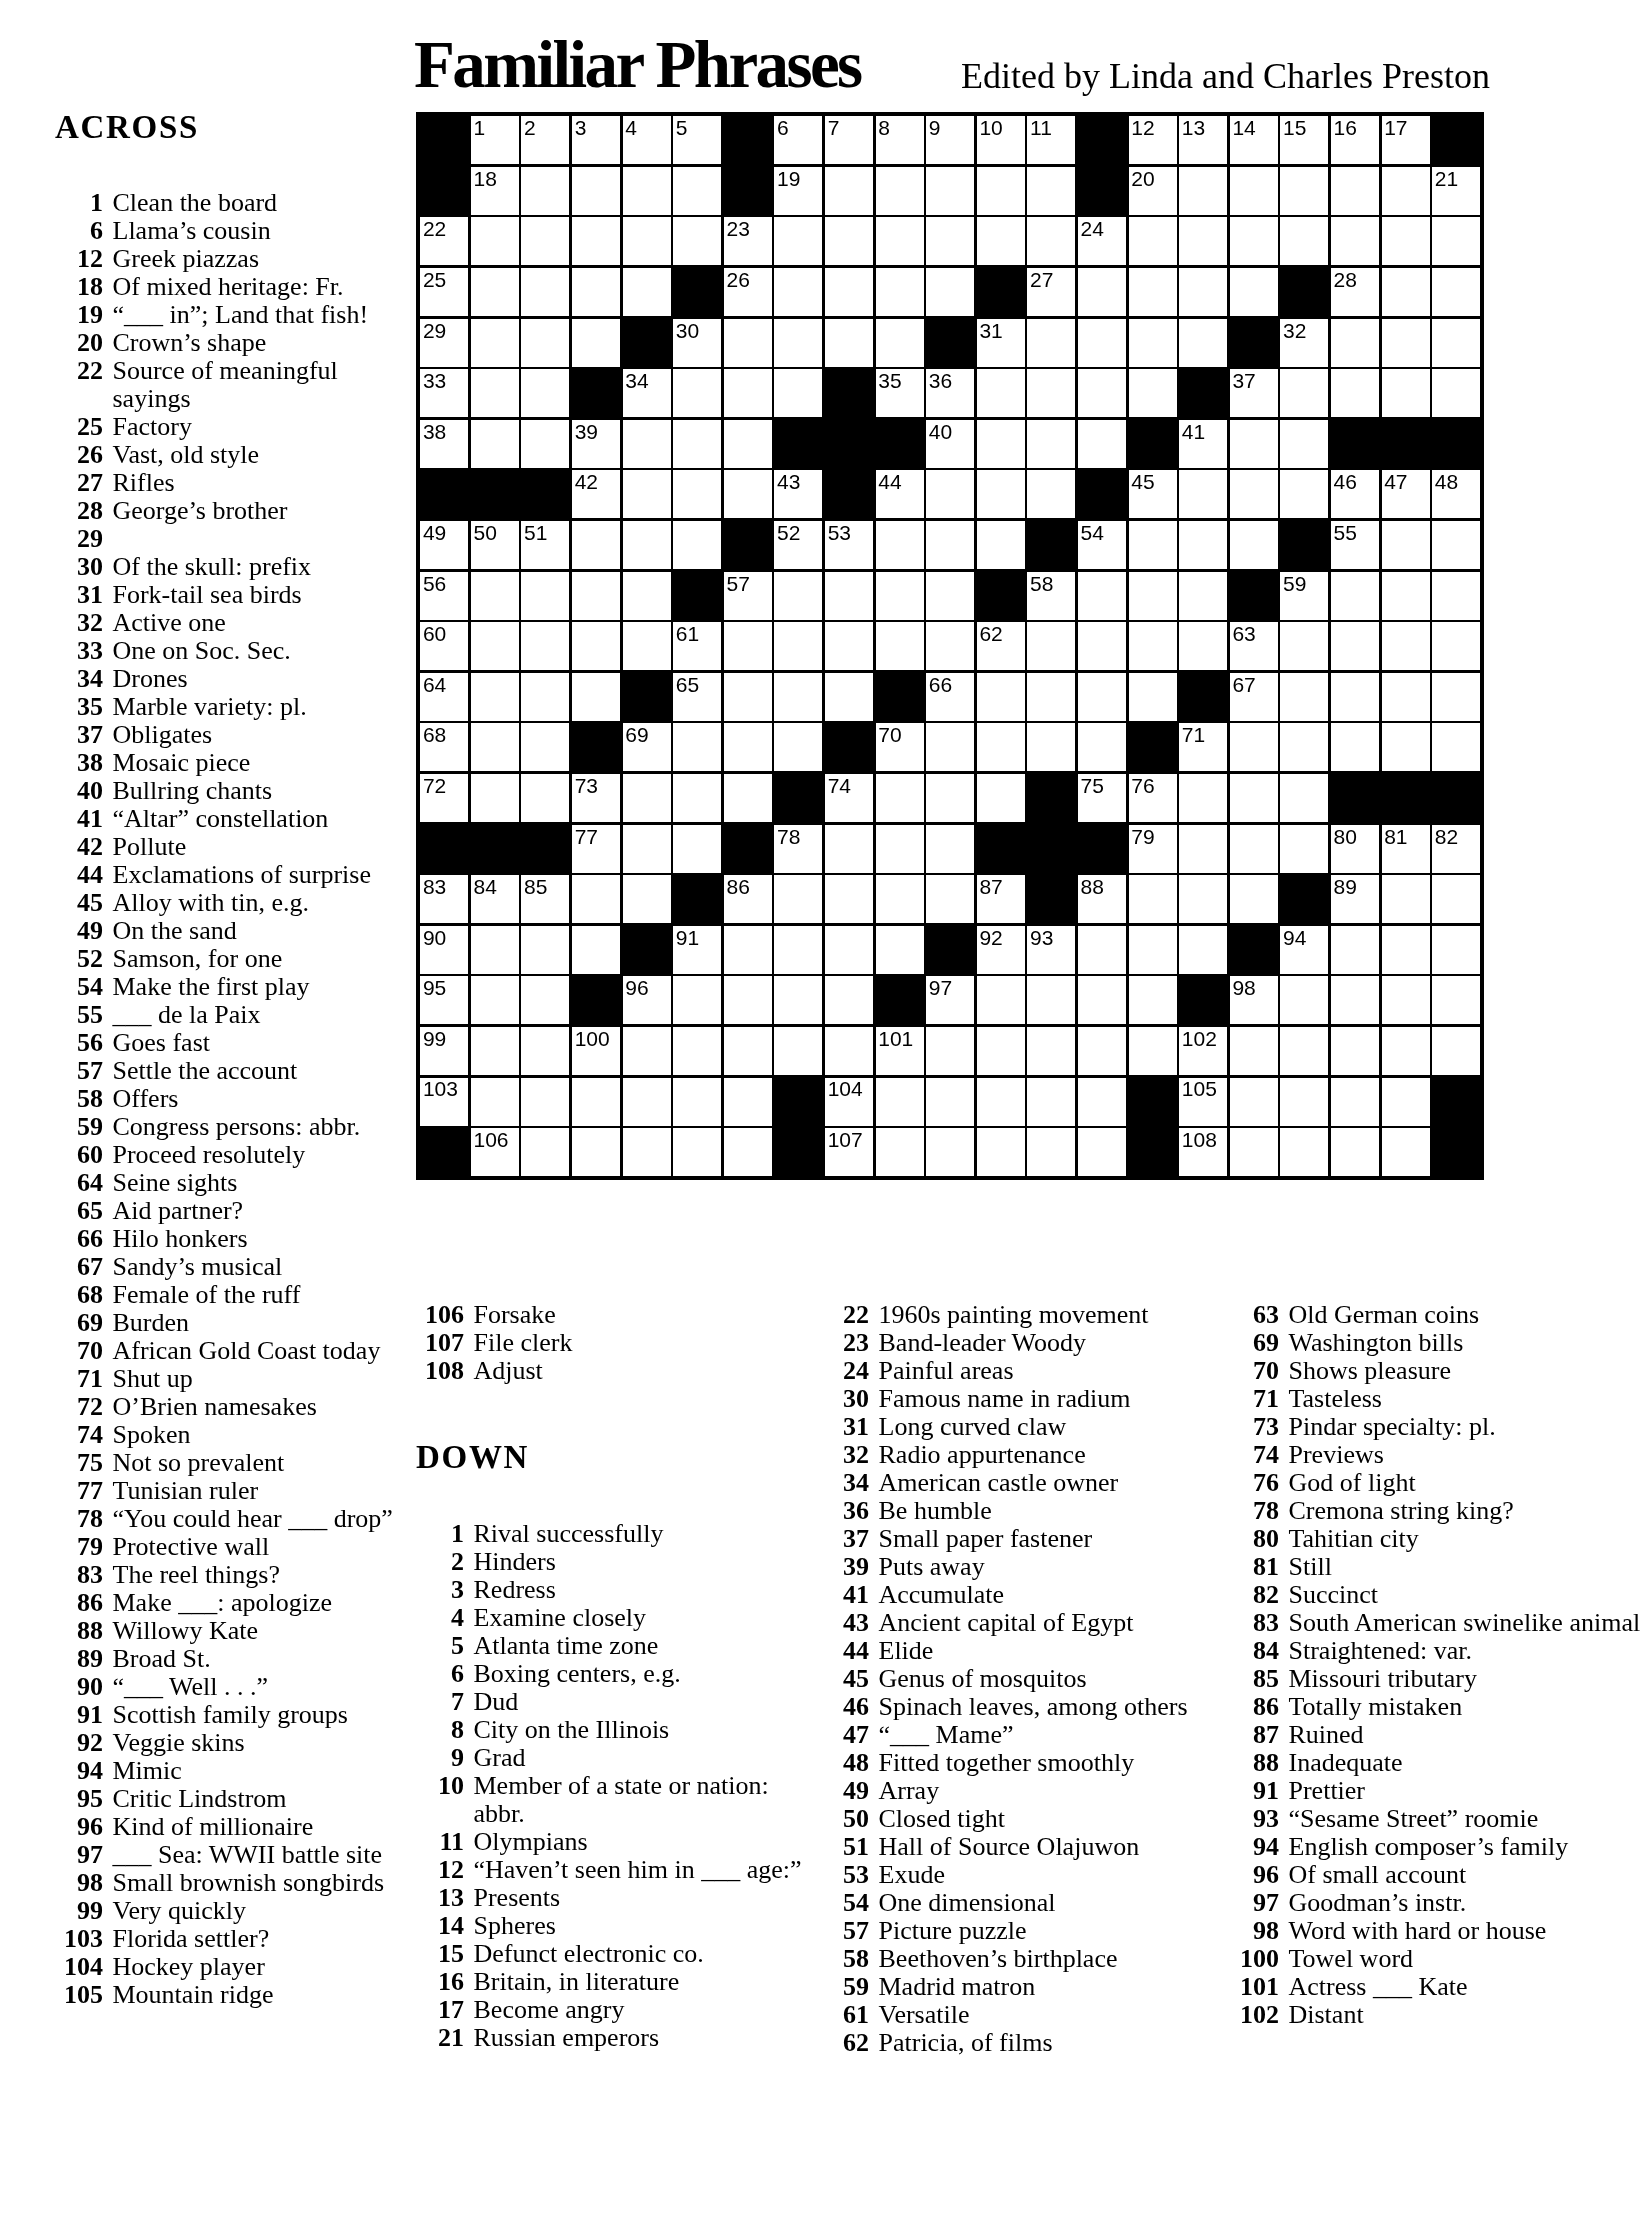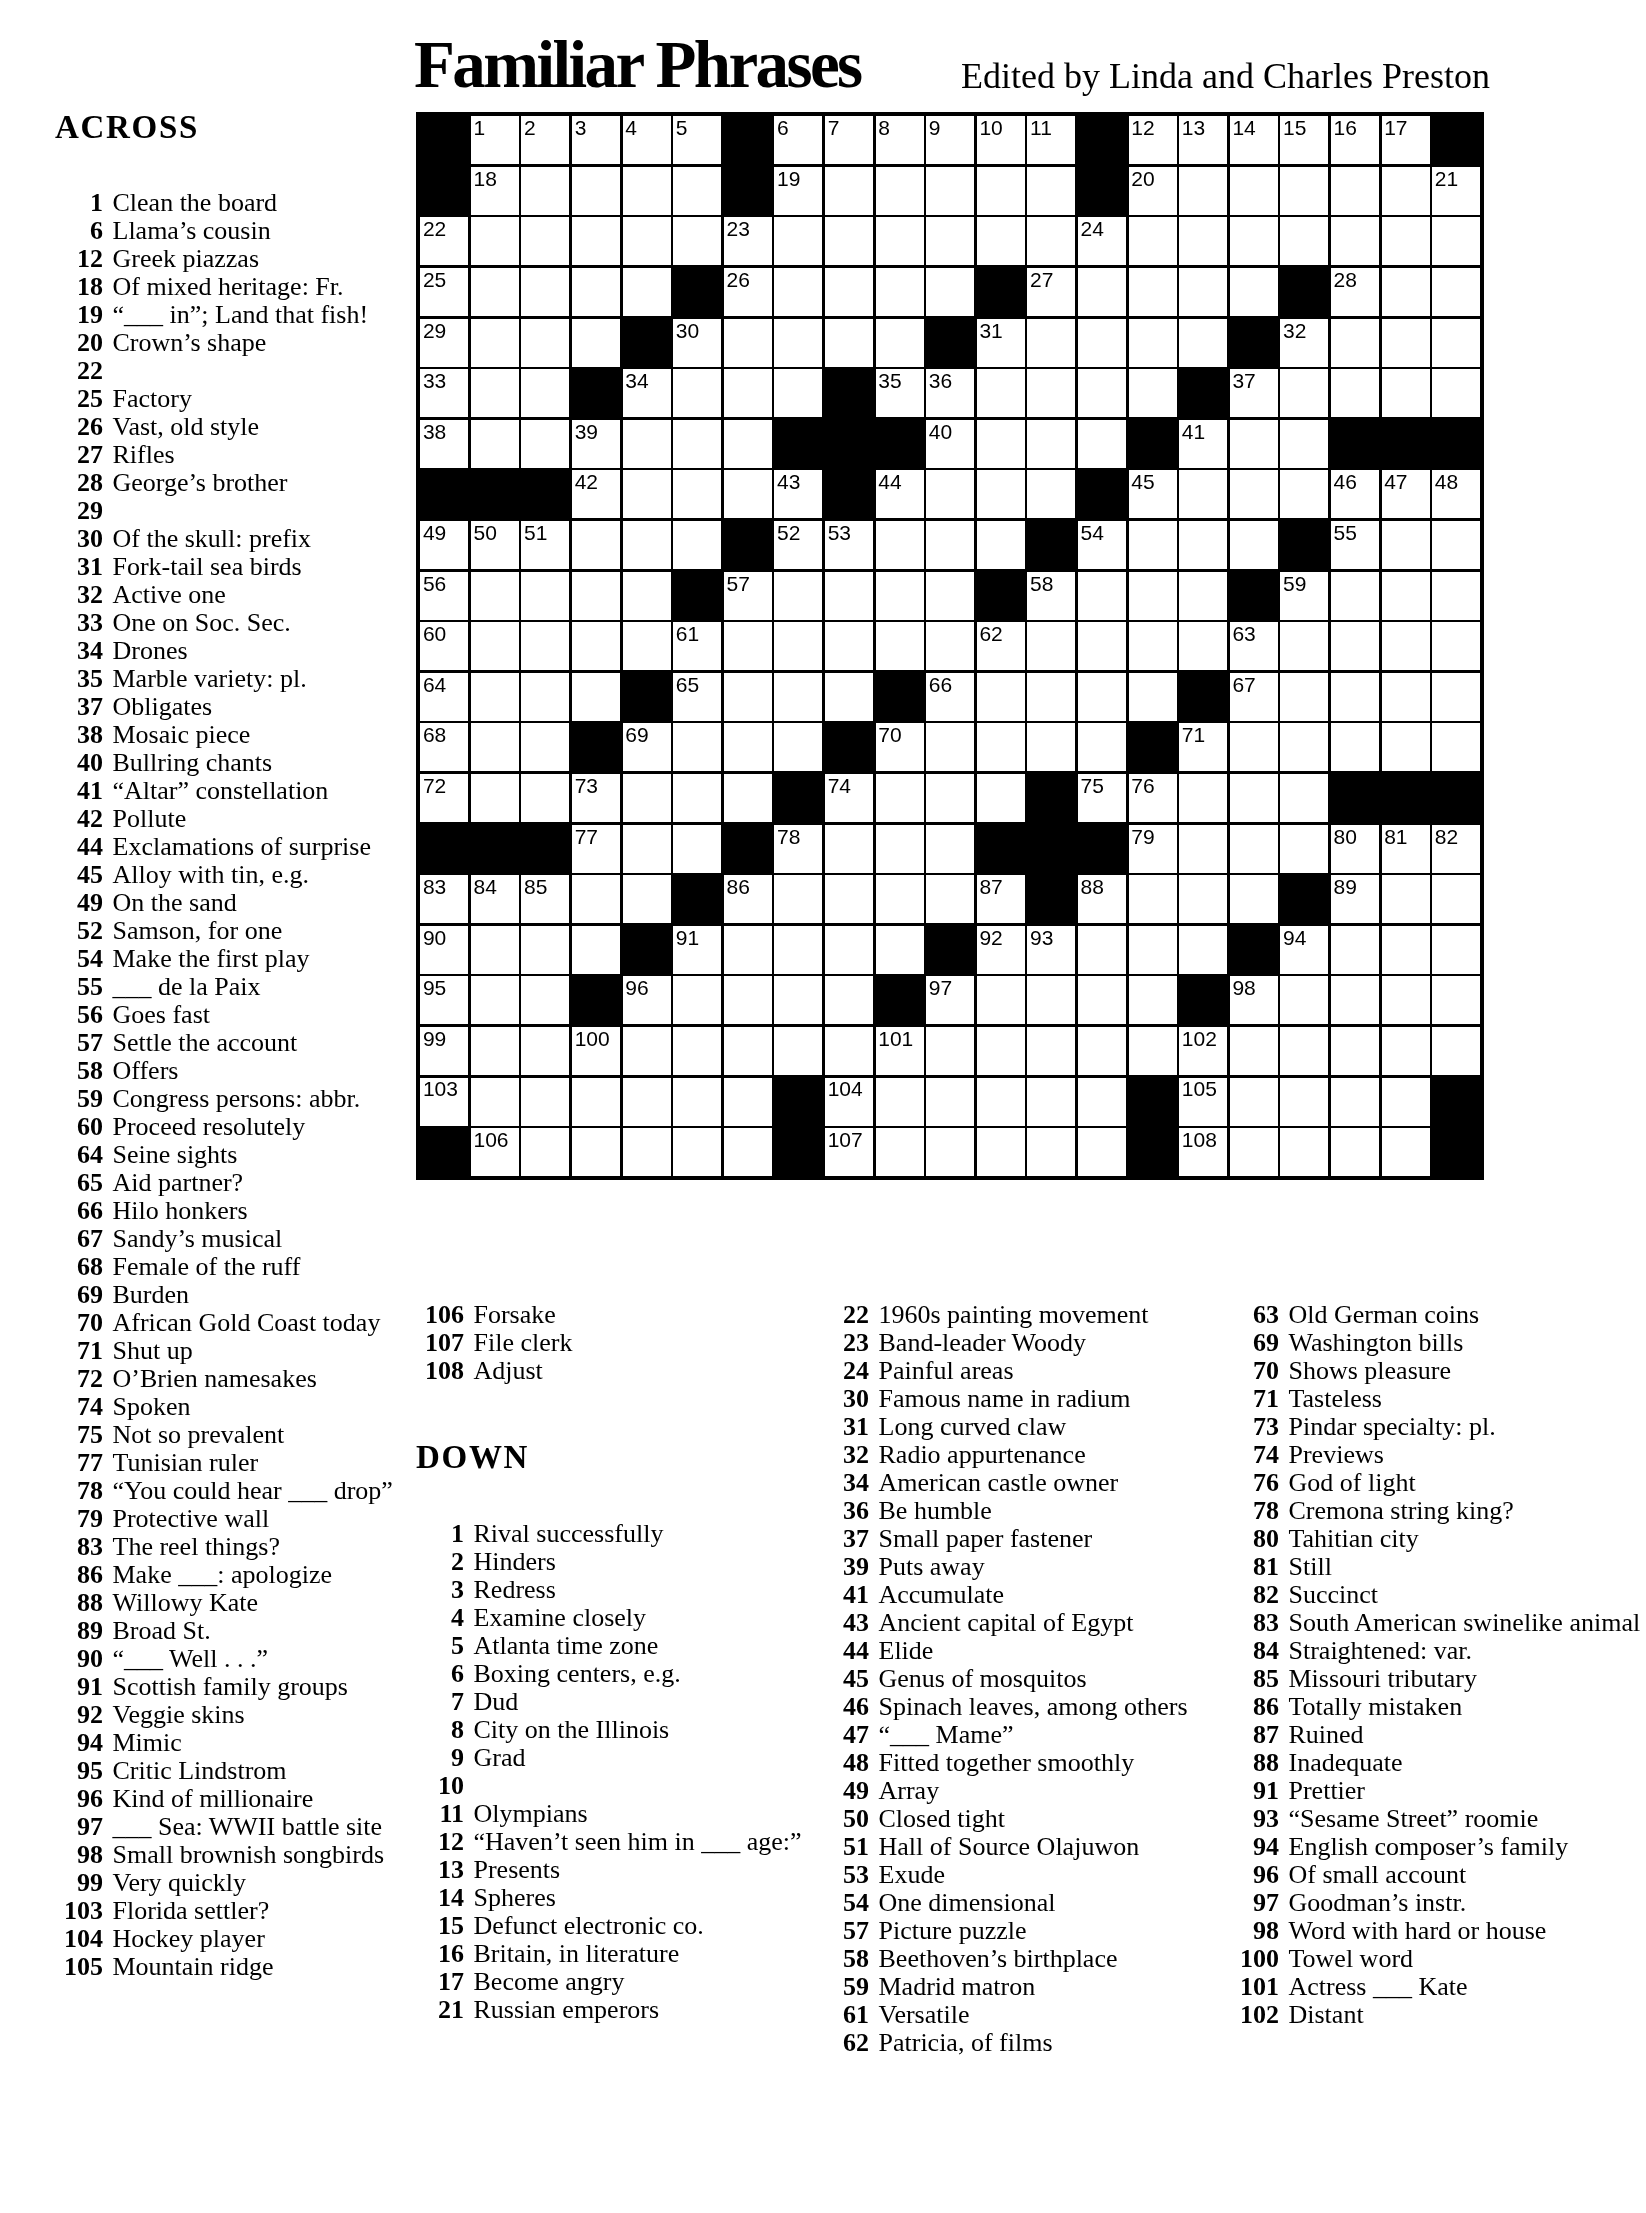--- a/index.html
+++ b/index.html
@@ -71,20 +71,21 @@
       <div class="clue">
         <span class="num">19</span>
         <span class="txt">“___ in”; Land that fish!</span>
       </div>
       <div class="clue">
         <span class="num">20</span>
         <span class="txt">Crown’s shape</span>
       </div>
       <div class="clue">
         <span class="num">22</span>
+        <span class="txt">Source of meaningful sayings</span>
       </div>
       <div class="clue">
         <span class="num">25</span>
         <span class="txt">Factory</span>
       </div>
       <div class="clue">
         <span class="num">26</span>
         <span class="txt">Vast, old style</span>
       </div>
       <div class="clue">
@@ -1018,20 +1019,21 @@
       <div class="clue">
         <span class="num">8</span>
         <span class="txt">City on the Illinois</span>
       </div>
       <div class="clue">
         <span class="num">9</span>
         <span class="txt">Grad</span>
       </div>
       <div class="clue">
         <span class="num">10</span>
+        <span class="txt">Member of a state or nation: abbr.</span>
       </div>
       <div class="clue">
         <span class="num">11</span>
         <span class="txt">Olympians</span>
       </div>
       <div class="clue">
         <span class="num">12</span>
         <span class="txt">“Haven’t seen him in ___ age:”</span>
       </div>
       <div class="clue">

